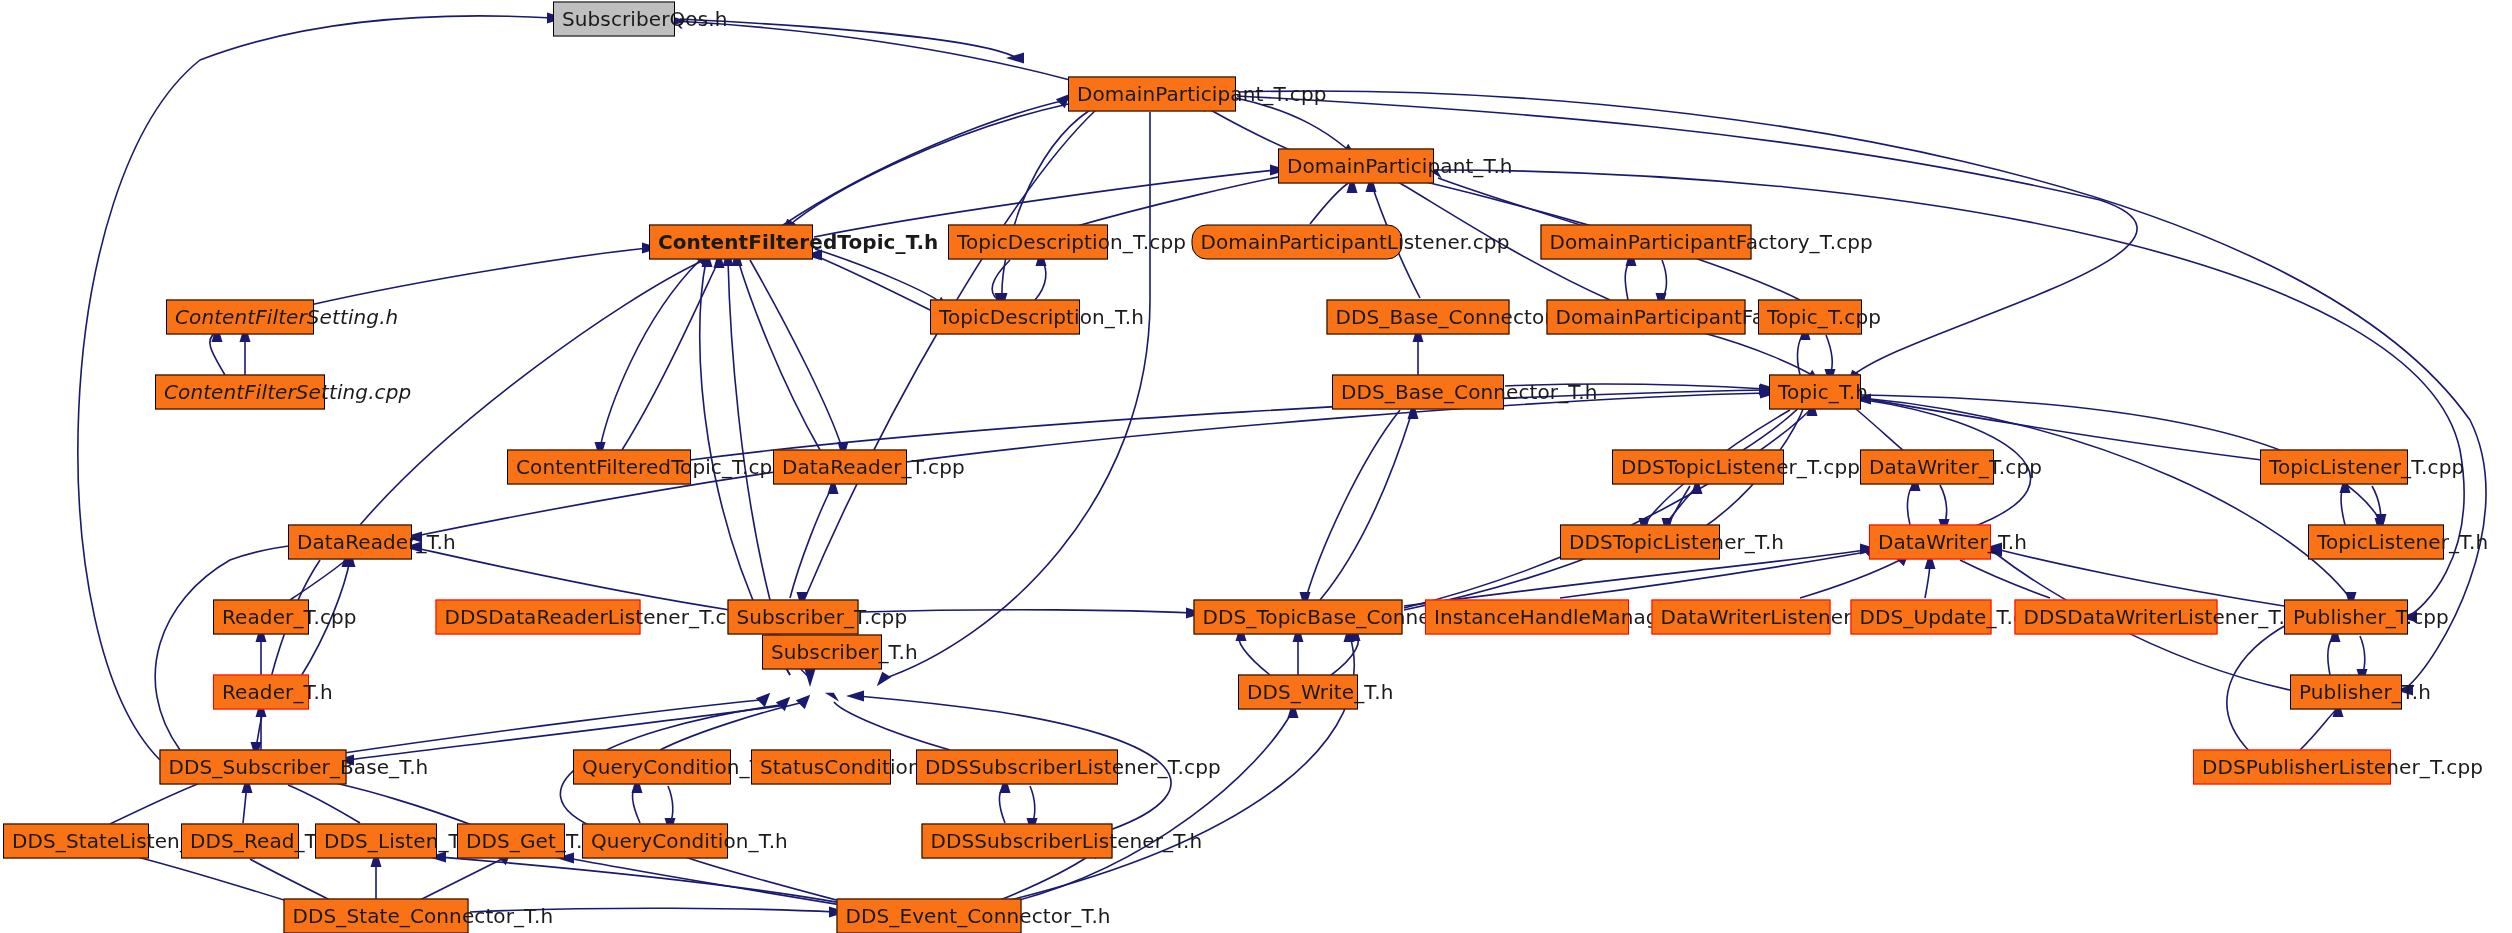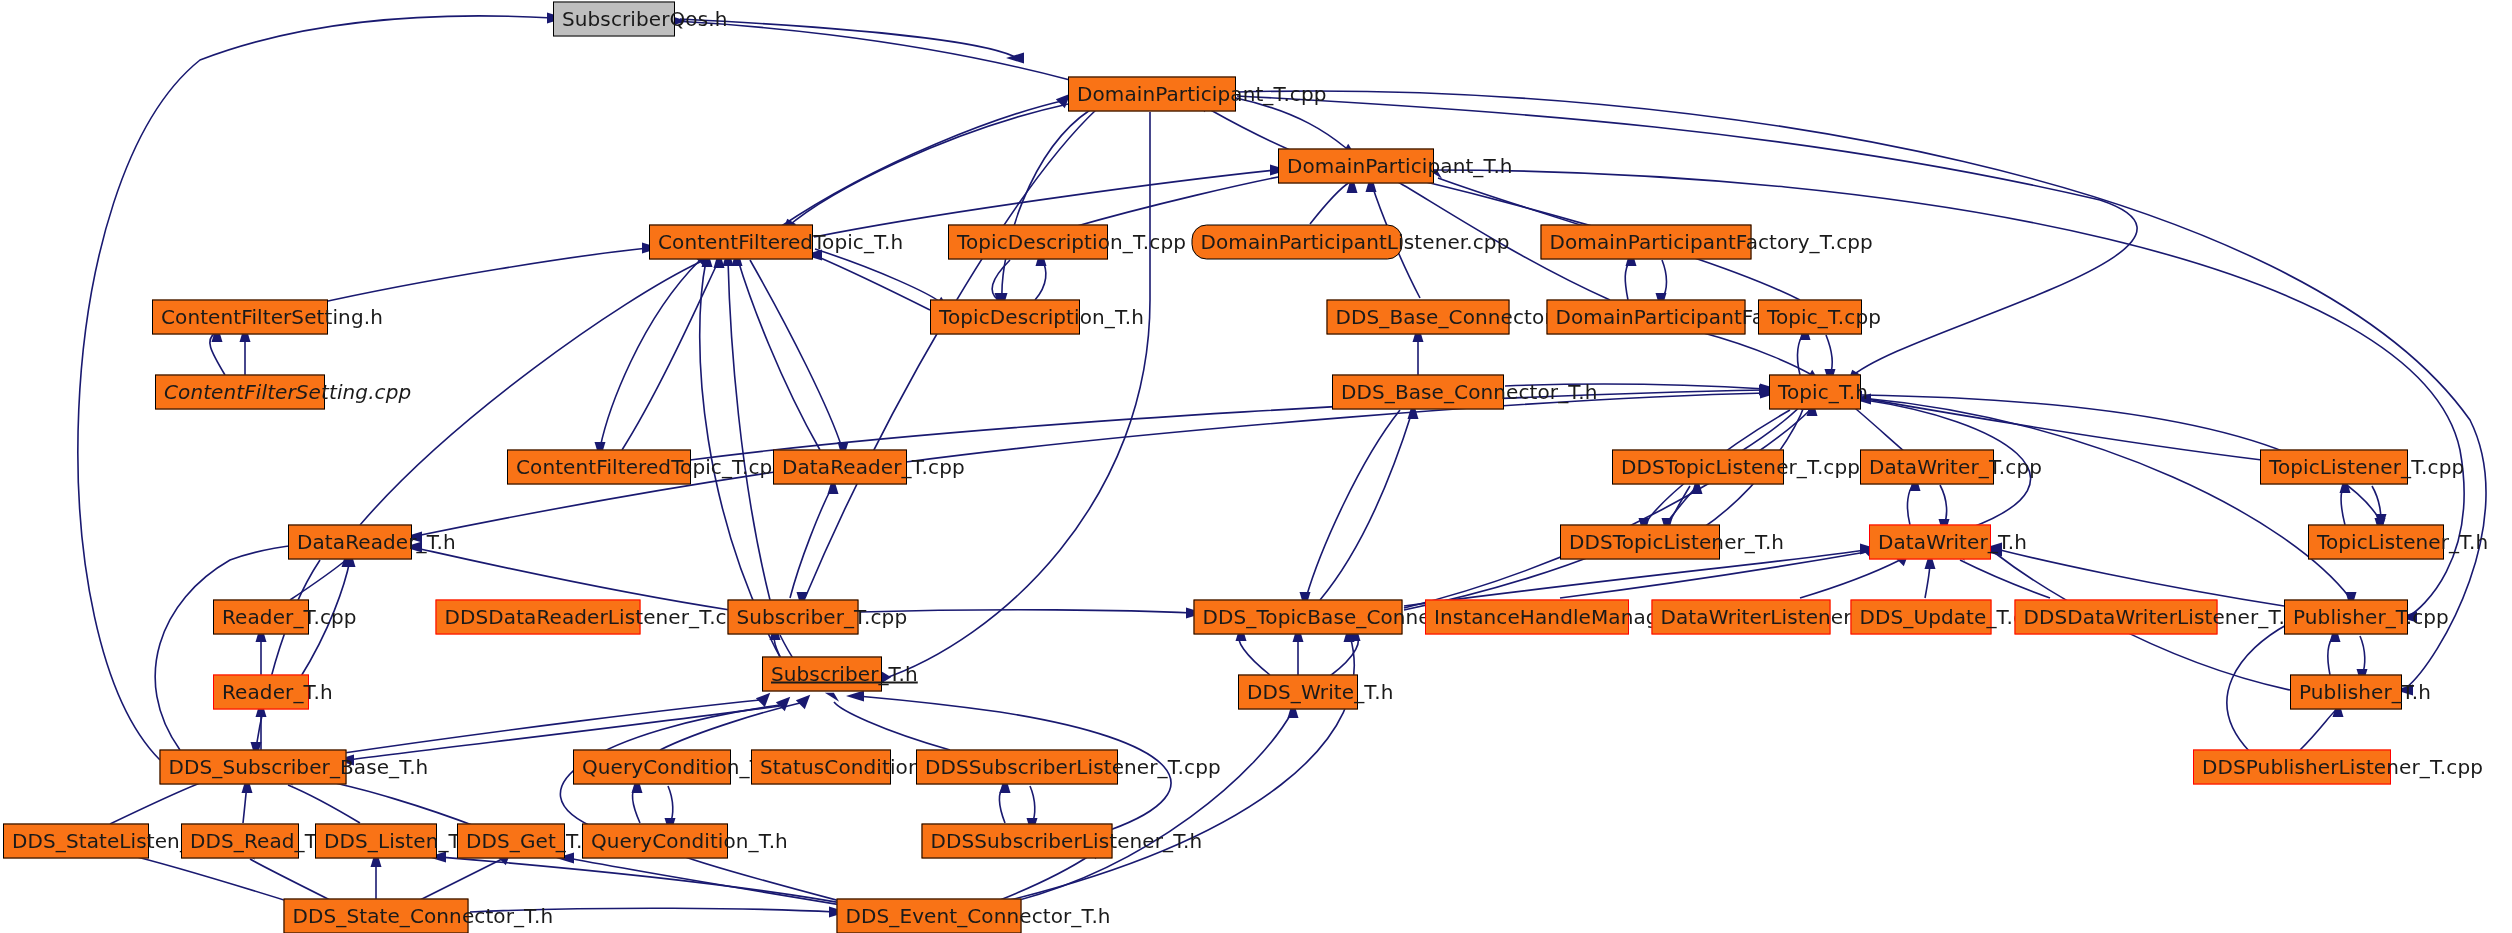--- a/index.html
+++ b/index.html
@@ -290,25 +290,25 @@
       <polygon points="833,476 827.5,494 838.5,494" class="arrowhead" fill="#191970"></polygon>
       <path d="M 860 612 C 1000 608 1130 610 1192 613" class="edge" stroke="#191970"></path>
       <polygon points="1204,613 1186,607.5 1186,618.5" class="arrowhead" fill="#191970"></polygon>
       <path d="M 1400 410 C 1360 460 1320 550 1306 598" class="edge" stroke="#191970"></path>
       <polygon points="1305,610 1299.5,592 1310.5,592" class="arrowhead" fill="#191970"></polygon>
     </svg>
   <div id="node-layer">
       <div class="node filled" style="left: 614px; top: 19px; width: 122px;">SubscriberQos.h</div>
       <div class="node" style="left: 1152px; top: 94px; width: 168px;">DomainParticipant_T.cpp</div>
       <div class="node" style="left: 1356px; top: 166px; width: 156px;">DomainParticipant_T.h</div>
-      <div class="node" style="left: 731px; top: 242px; width: 164px;">ContentFilteredTopic_T.h</div>
+      <div class="node" style="left: 731px; top: 242px; width: 164px; font-weight: bold;">ContentFilteredTopic_T.h</div>
       <div class="node" style="left: 1028px; top: 242px; width: 160px;">TopicDescription_T.cpp</div>
       <div class="node" style="left: 1297px; top: 242px; width: 211px; border-radius: 15px;">DomainParticipantListener.cpp</div>
       <div class="node" style="left: 1646px; top: 242px; width: 211px;">DomainParticipantFactory_T.cpp</div>
-      <div class="node" style="left: 240px; top: 317px; width: 176px;">ContentFilterSetting.h</div>
+      <div class="node" style="left: 240px; top: 317px; width: 148px; font-style: italic;">ContentFilterSetting.h</div>
       <div class="node" style="left: 1005px; top: 317px; width: 150px;">TopicDescription_T.h</div>
       <div class="node" style="left: 1418px; top: 317px; width: 183px;">DDS_Base_Connector_T.cpp</div>
       <div class="node" style="left: 1646px; top: 317px; width: 199px;">DomainParticipantFactory_T.h</div>
       <div class="node" style="left: 1810px; top: 317px; width: 104px;">Topic_T.cpp</div>
       <div class="node" style="left: 240px; top: 392px; width: 170px; font-style: italic;">ContentFilterSetting.cpp</div>
       <div class="node" style="left: 1418px; top: 392px; width: 172px;">DDS_Base_Connector_T.h</div>
       <div class="node" style="left: 1815px; top: 392px; width: 92px;">Topic_T.h</div>
       <div class="node" style="left: 599px; top: 467px; width: 184px;">ContentFilteredTopic_T.cpp</div>
       <div class="node" style="left: 840px; top: 467px; width: 134px;">DataReader_T.cpp</div>
       <div class="node" style="left: 1698px; top: 467px; width: 172px;">DDSTopicListener_T.cpp</div>
@@ -322,21 +322,21 @@
       <div class="node red" style="left: 538px; top: 617px; width: 205px;">DDSDataReaderListener_T.cpp</div>
       <div class="node" style="left: 793px; top: 617px; width: 131px;">Subscriber_T.cpp</div>
       <div class="node" style="left: 1298px; top: 617px; width: 209px;">DDS_TopicBase_Connector_T.h</div>
       <div class="node red" style="left: 1527px; top: 617px; width: 204px;">InstanceHandleManager_T.cpp</div>
       <div class="node red" style="left: 1741px; top: 617px; width: 179px;">DataWriterListener_T.cpp</div>
       <div class="node red" style="left: 1921px; top: 617px; width: 141px;">DDS_Update_T.cpp</div>
       <div class="node red" style="left: 2116px; top: 617px; width: 203px;">DDSDataWriterListener_T.cpp</div>
       <div class="node" style="left: 2346px; top: 617px; width: 124px;">Publisher_T.cpp</div>
       <div class="node red" style="left: 261px; top: 692px; width: 96px;">Reader_T.h</div>
       <div class="node" style="left: 1298px; top: 692px; width: 120px;">DDS_Write_T.h</div>
-      <div class="node" style="left: 822px; top: 674px; width: 120px; text-decoration: underline;">Subscriber_T.h</div>
+      <div class="node" style="left: 822px; top: 652px; width: 120px;">Subscriber_T.h</div>
       <div class="node" style="left: 2346px; top: 692px; width: 112px;">Publisher_T.h</div>
       <div class="node" style="left: 253px; top: 767px; width: 187px;">DDS_Subscriber_Base_T.h</div>
       <div class="node" style="left: 652px; top: 767px; width: 158px;">QueryCondition_T.cpp</div>
       <div class="node" style="left: 821px; top: 767px; width: 140px;">StatusCondition.cpp</div>
       <div class="node" style="left: 1017px; top: 767px; width: 202px;">DDSSubscriberListener_T.cpp</div>
       <div class="node red" style="left: 2292px; top: 767px; width: 198px;">DDSPublisherListener_T.cpp</div>
       <div class="node" style="left: 76px; top: 841px; width: 146px;">DDS_StateListen_T.h</div>
       <div class="node" style="left: 240px; top: 841px; width: 118px;">DDS_Read_T.h</div>
       <div class="node" style="left: 376px; top: 841px; width: 122px;">DDS_Listen_T.h</div>
       <div class="node" style="left: 511px; top: 841px; width: 108px;">DDS_Get_T.h</div>

